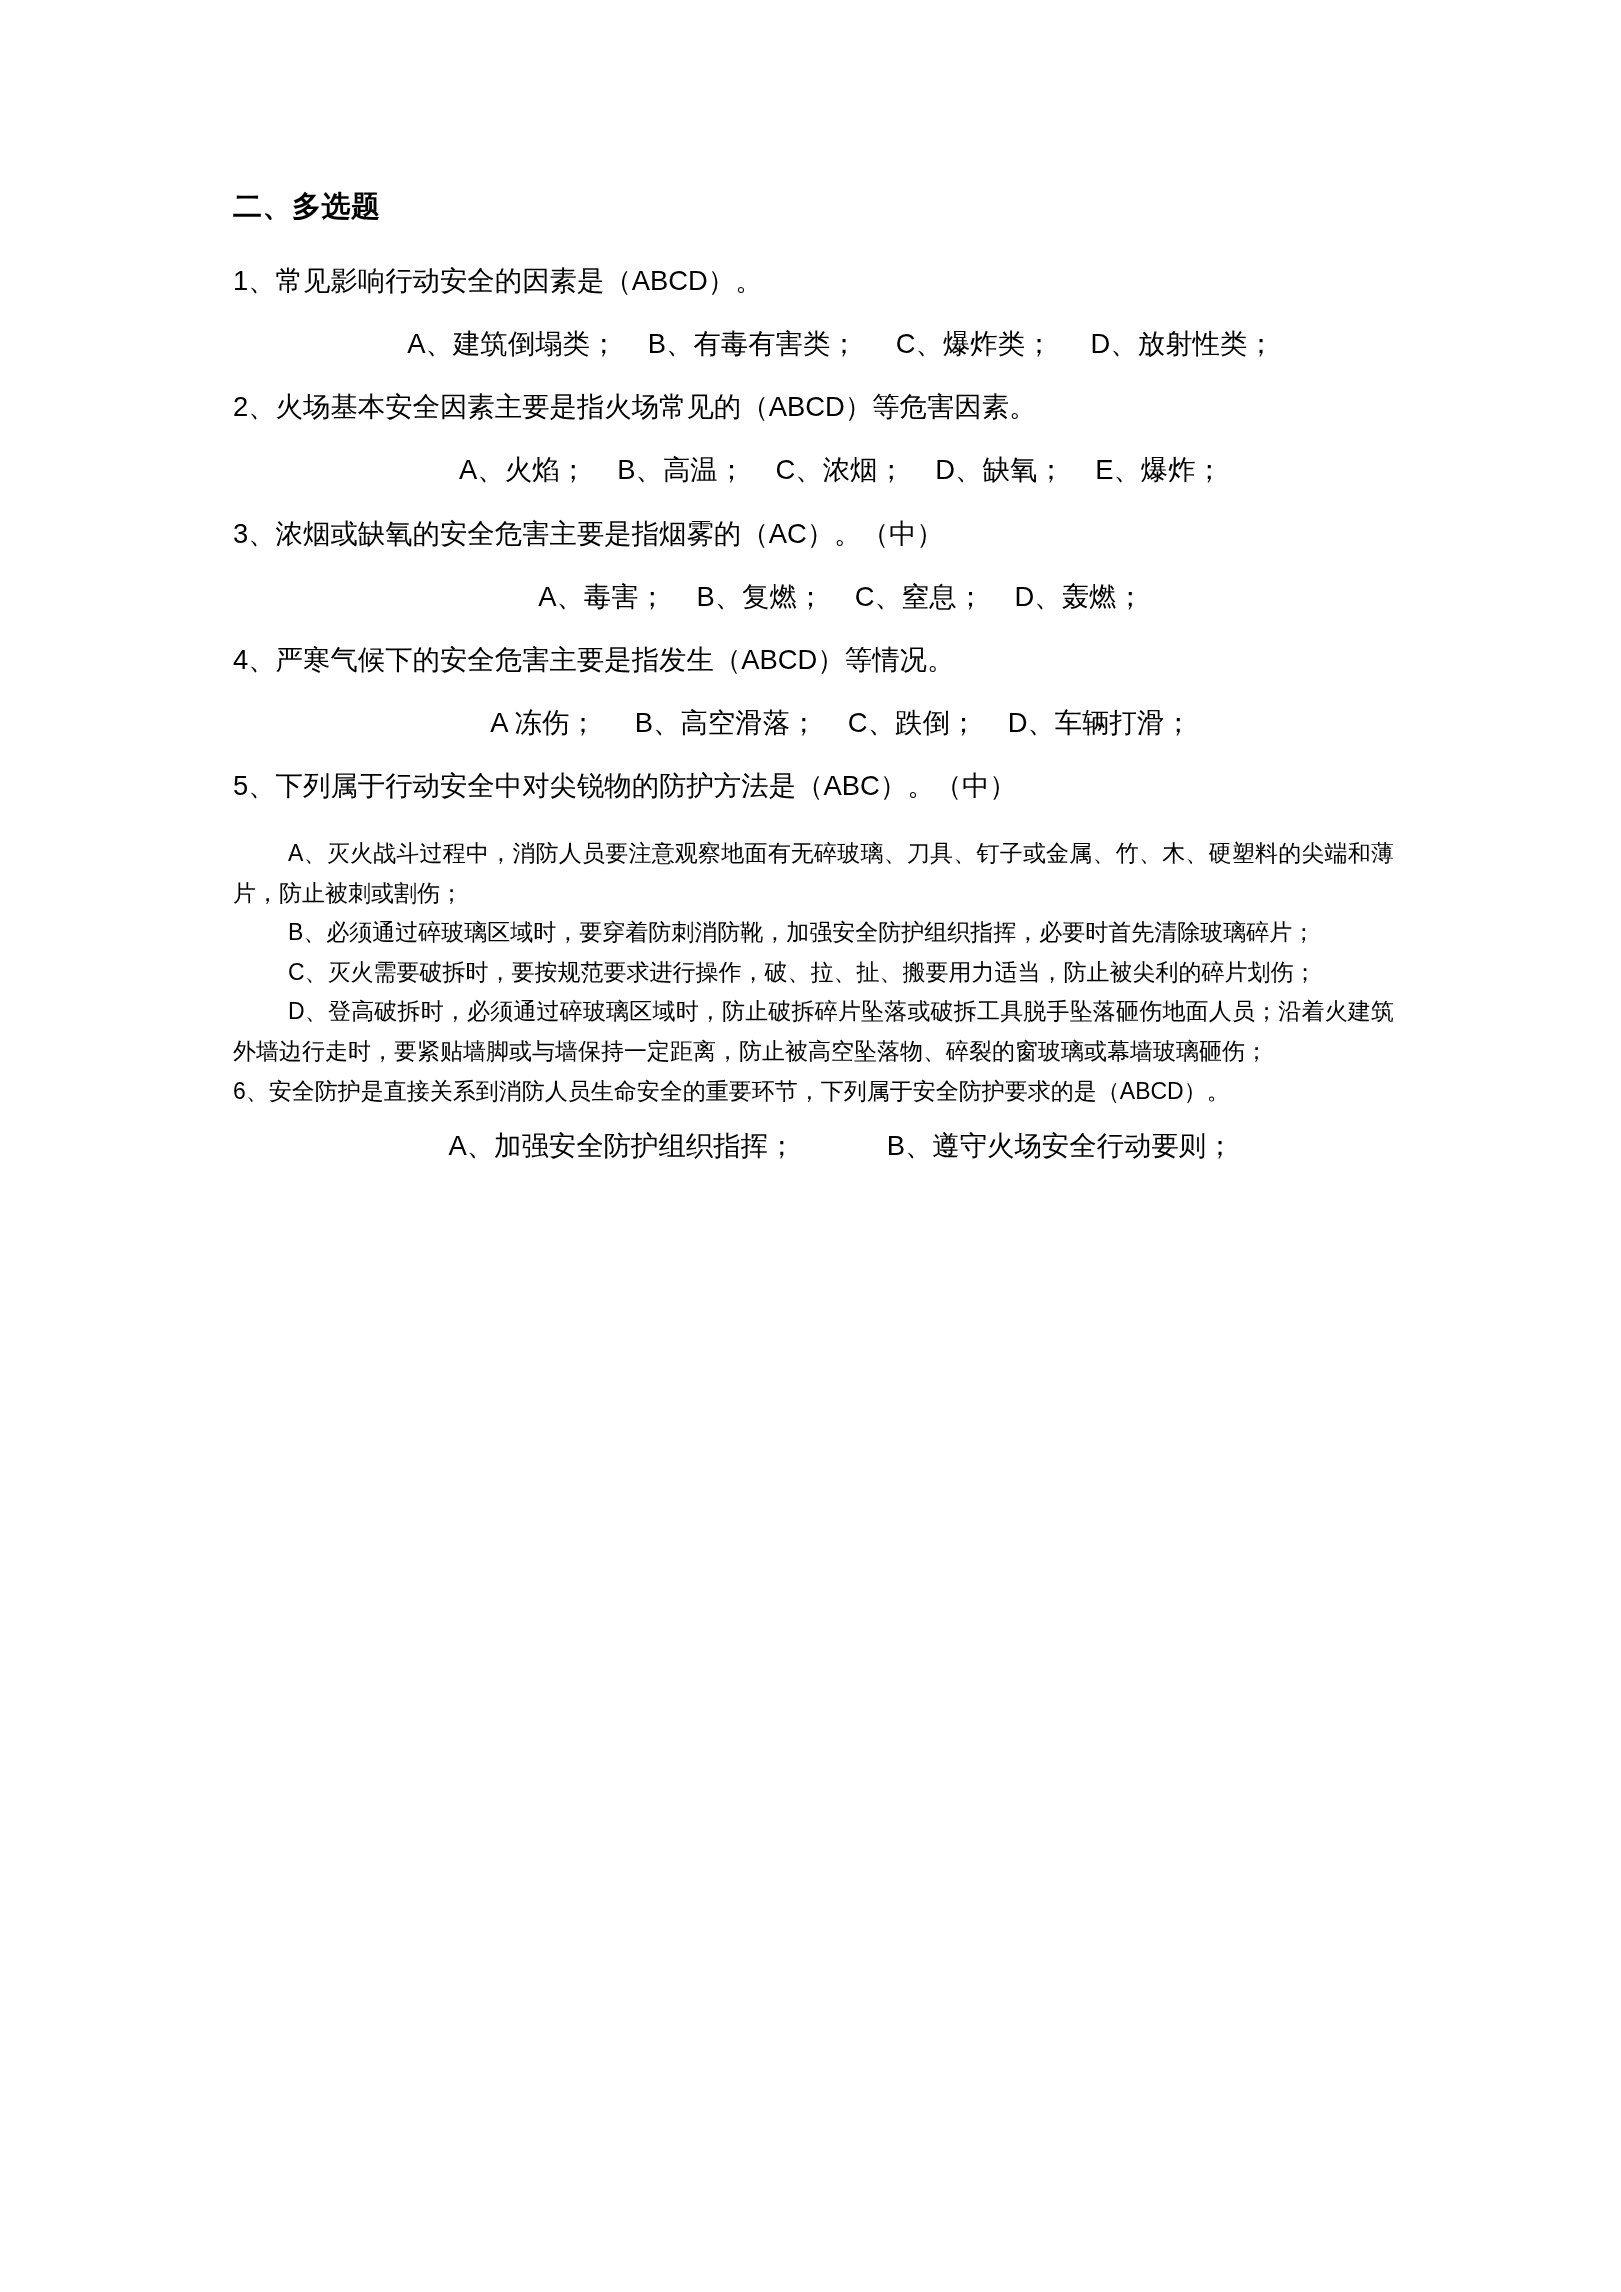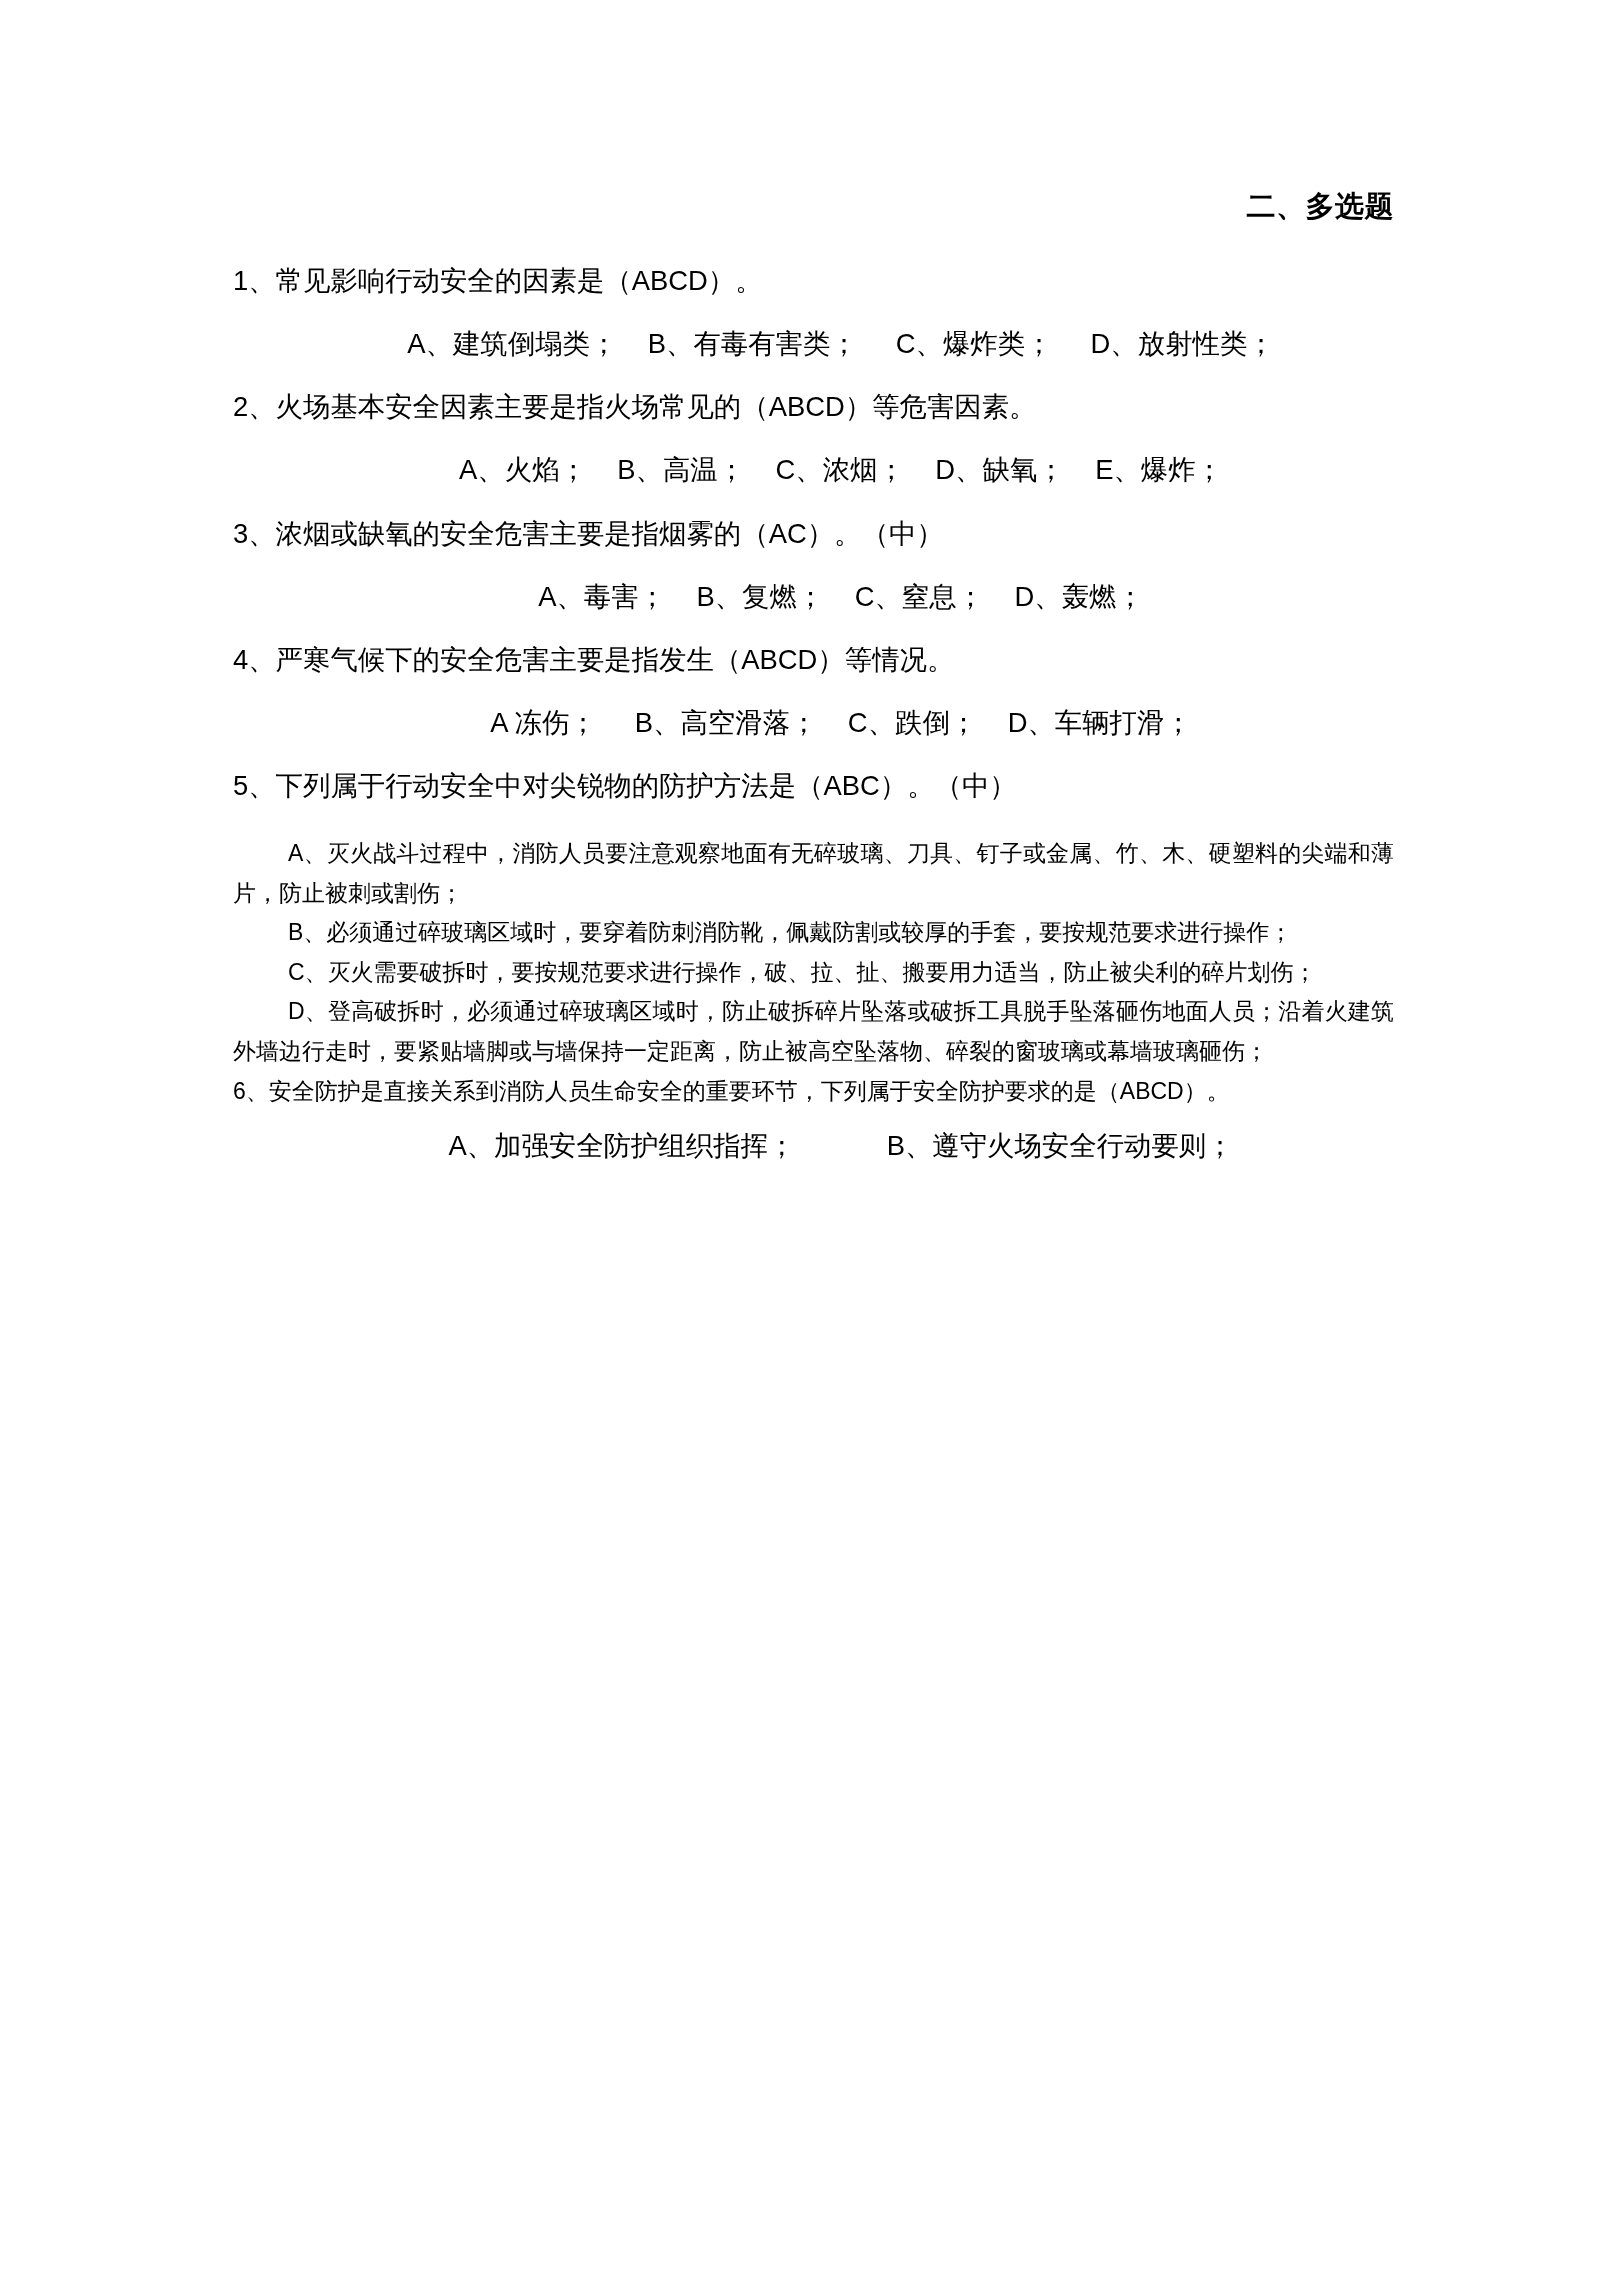--- a/index.html
+++ b/index.html
@@ -24,21 +24,21 @@
     left: 233px;
     top: 192px;
     width: 1161px;
   }
   .section-heading {
     font-size: 29px;
     font-weight: bold;
     line-height: 1.0;
     letter-spacing: 0.5px;
     margin: 0 0 45px 0;
-    text-align: right;
+    text-align: left;
   }
   .q-block {
     margin-bottom: 0;
   }
   .q-stem {
     font-size: 27.4px;
     line-height: 1.1;
     margin: 0 0 33px 0;
     text-align: justify;
     text-justify: inter-ideograph;
@@ -85,21 +85,21 @@
     </div>
 
     <div class="q-block">
       <p class="q-stem">4、严寒气候下的安全危害主要是指发生（ABCD）等情况。</p>
       <p class="opt-line">A 冻伤；     B、高空滑落；    C、跌倒；    D、车辆打滑；</p>
     </div>
 
     <div class="q-block">
       <p class="q-stem">5、下列属于行动安全中对尖锐物的防护方法是（ABC）。（中）</p>
       <p class="opt-para">A、灭火战斗过程中，消防人员要注意观察地面有无碎玻璃、刀具、钉子或金属、竹、木、硬塑料的尖端和薄片，防止被刺或割伤；</p>
-      <p class="opt-para">B、必须通过碎玻璃区域时，要穿着防刺消防靴，佩戴防割或较厚的手套，要按规范要求进行操作；</p>
+      <p class="opt-para">B、必须通过碎玻璃区域时，要穿着防刺消防靴，加强安全防护组织指挥，必要时首先清除玻璃碎片；</p>
       <p class="opt-para">C、灭火需要破拆时，要按规范要求进行操作，破、拉、扯、搬要用力适当，防止被尖利的碎片划伤；</p>
       <p class="opt-para">D、登高破拆时，必须通过碎玻璃区域时，防止破拆碎片坠落或破拆工具脱手坠落砸伤地面人员；沿着火建筑外墙边行走时，要紧贴墙脚或与墙保持一定距离，防止被高空坠落物、碎裂的窗玻璃或幕墙玻璃砸伤；</p>
     </div>
 
     <div class="q-block">
       <p class="opt-para" style="text-indent:0;">6、安全防护是直接关系到消防人员生命安全的重要环节，下列属于安全防护要求的是（ABCD）。</p>
       <p class="opt-line" style="margin-top:20px;">A、加强安全防护组织指挥；            B、遵守火场安全行动要则；</p>
     </div>
 
   </div>

